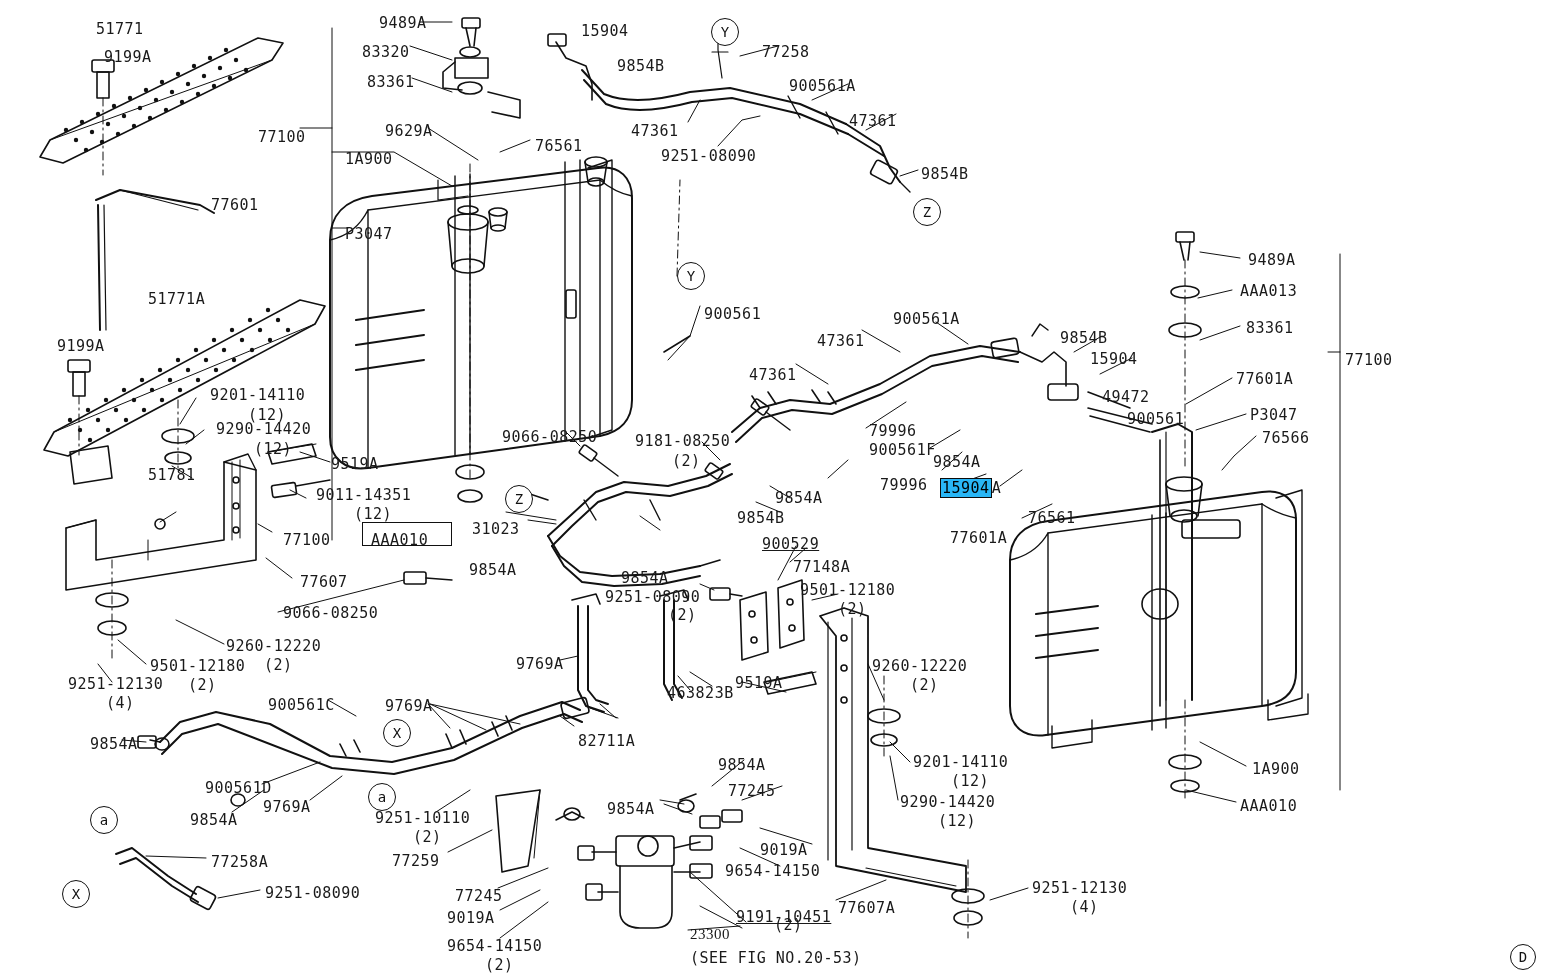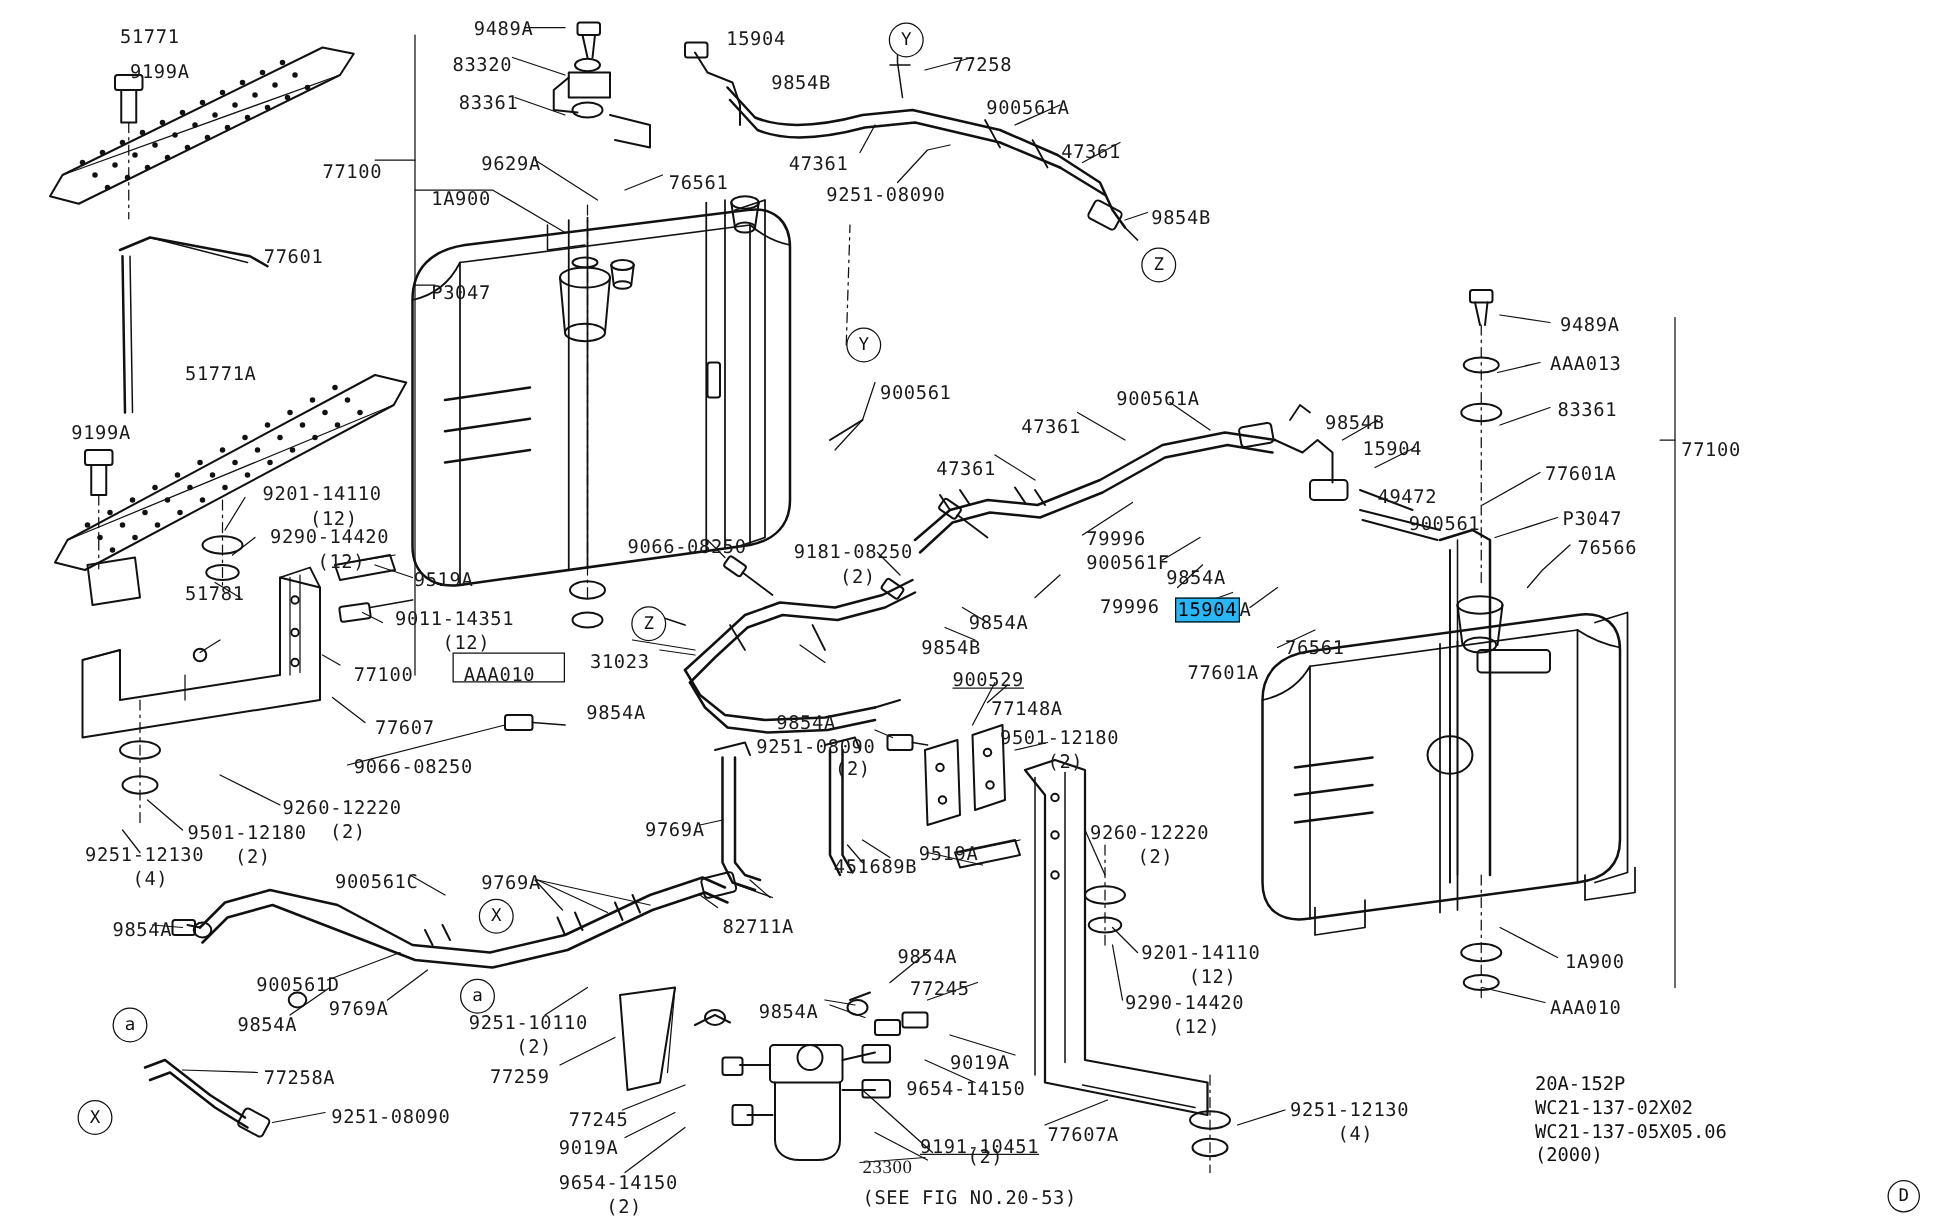--- a/index.html
+++ b/index.html
@@ -492,24 +492,20 @@
 
       <path d="M268 452 L316 444" stroke-width="1"></path>
 
     </g>
   </svg>
 
   <div class="lbl" style="left:940px;top:479px;"><span class="hl">15904</span>A</div>
 
   <div class="box" style="left:362px;top:522px;width:88px;height:22px;"></div>
 
-  <div class="footer" style="left:1228px;top:858px;">20A-152P
-WC21-137-02X02
-WC21-137-05X05.06
-(2000)</div>
   <div class="lbl" style="left:690px;top:937px;margin-top:12px;">(SEE FIG NO.20-53)</div>
 
 <div class="lbl" style="left: 96px; top: 20px;">51771</div>
     <div class="lbl" style="left: 104px; top: 48px;">9199A</div>
     <div class="lbl" style="left: 379px; top: 14px;">9489A</div>
     <div class="lbl" style="left: 362px; top: 43px;">83320</div>
     <div class="lbl" style="left: 367px; top: 73px;">83361</div>
     <div class="lbl" style="left: 581px; top: 22px;">15904</div>
     <div class="lbl" style="left: 617px; top: 57px;">9854B</div>
     <div class="lbl" style="left: 762px; top: 43px;">77258</div>
@@ -576,21 +572,21 @@
     <div class="lbl" style="left: 226px; top: 637px;">9260-12220</div>
     <div class="lbl" style="left: 264px; top: 656px;">(2)</div>
     <div class="lbl" style="left: 150px; top: 657px;">9501-12180</div>
     <div class="lbl" style="left: 188px; top: 676px;">(2)</div>
     <div class="lbl" style="left: 68px; top: 675px;">9251-12130</div>
     <div class="lbl" style="left: 106px; top: 694px;">(4)</div>
     <div class="lbl" style="left: 872px; top: 657px;">9260-12220</div>
     <div class="lbl" style="left: 910px; top: 676px;">(2)</div>
     <div class="lbl" style="left: 735px; top: 674px;">9519A</div>
     <div class="lbl" style="left: 516px; top: 655px;">9769A</div>
-    <div class="lbl" style="left: 667px; top: 684px;">451689B</div>
+    <div class="lbl" style="left: 667px; top: 684px;">463823B</div>
     <div class="lbl" style="left: 268px; top: 696px;">900561C</div>
     <div class="lbl" style="left: 385px; top: 697px;">9769A</div>
     <div class="lbl" style="left: 578px; top: 715px; margin-top: 17px;">82711A</div>
     <div class="lbl" style="left: 90px; top: 735px;">9854A</div>
     <div class="lbl" style="left: 205px; top: 779px;">900561D</div>
     <div class="lbl" style="left: 263px; top: 798px;">9769A</div>
     <div class="lbl" style="left: 190px; top: 811px;">9854A</div>
     <div class="lbl" style="left: 913px; top: 753px;">9201-14110</div>
     <div class="lbl" style="left: 951px; top: 772px;">(12)</div>
     <div class="lbl" style="left: 900px; top: 793px;">9290-14420</div>

